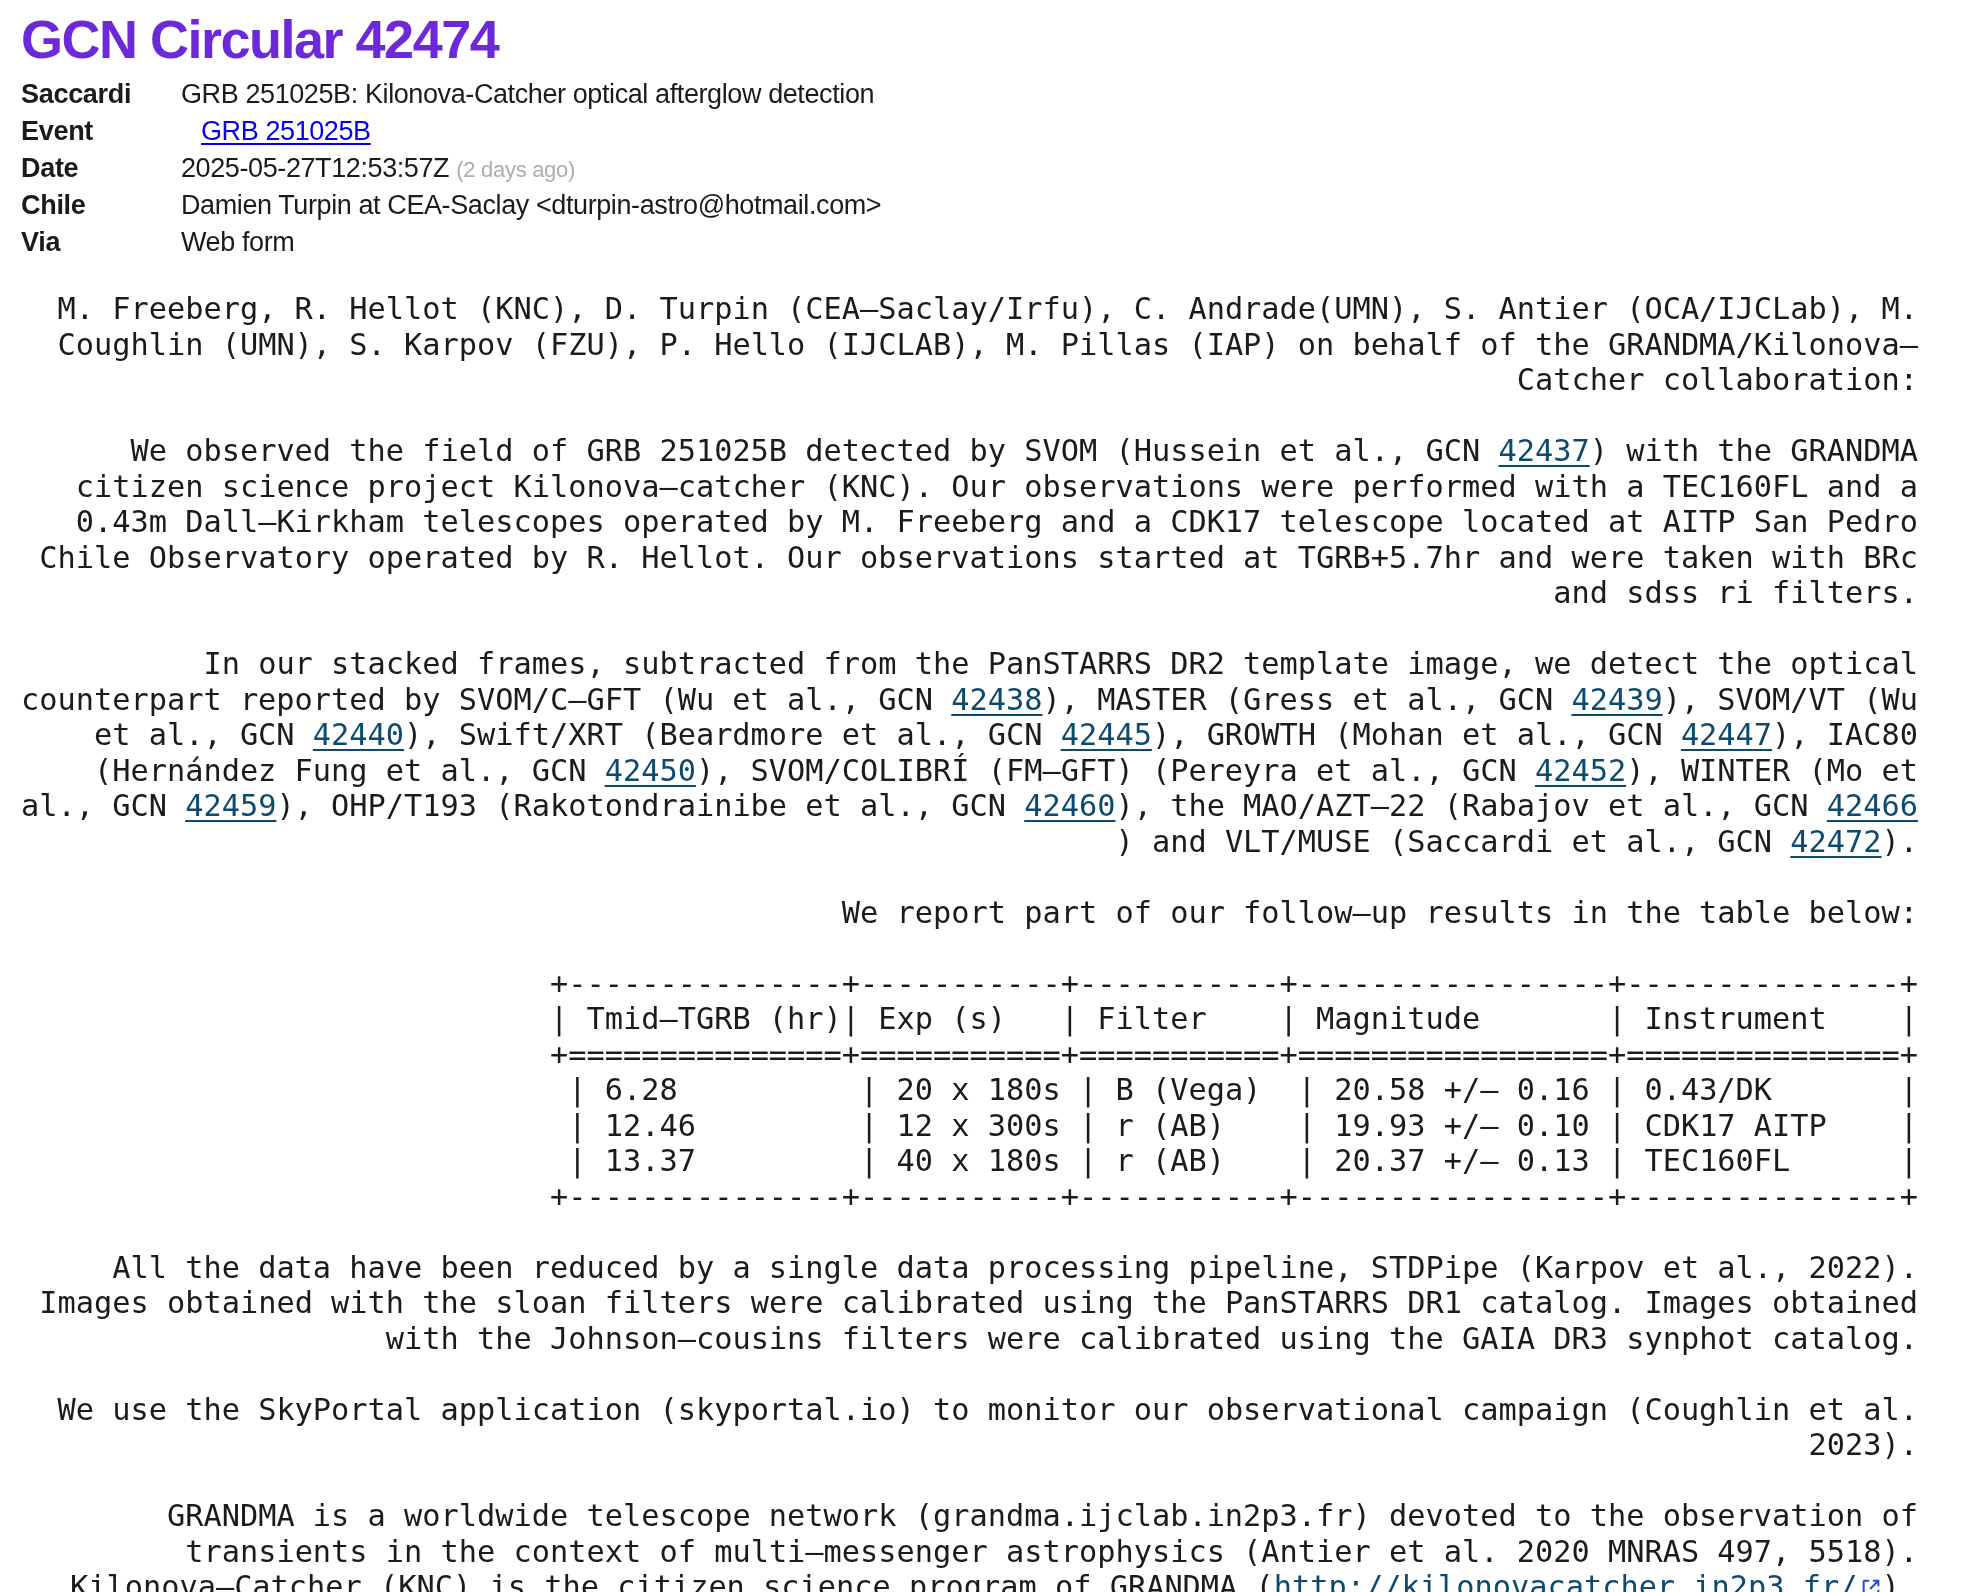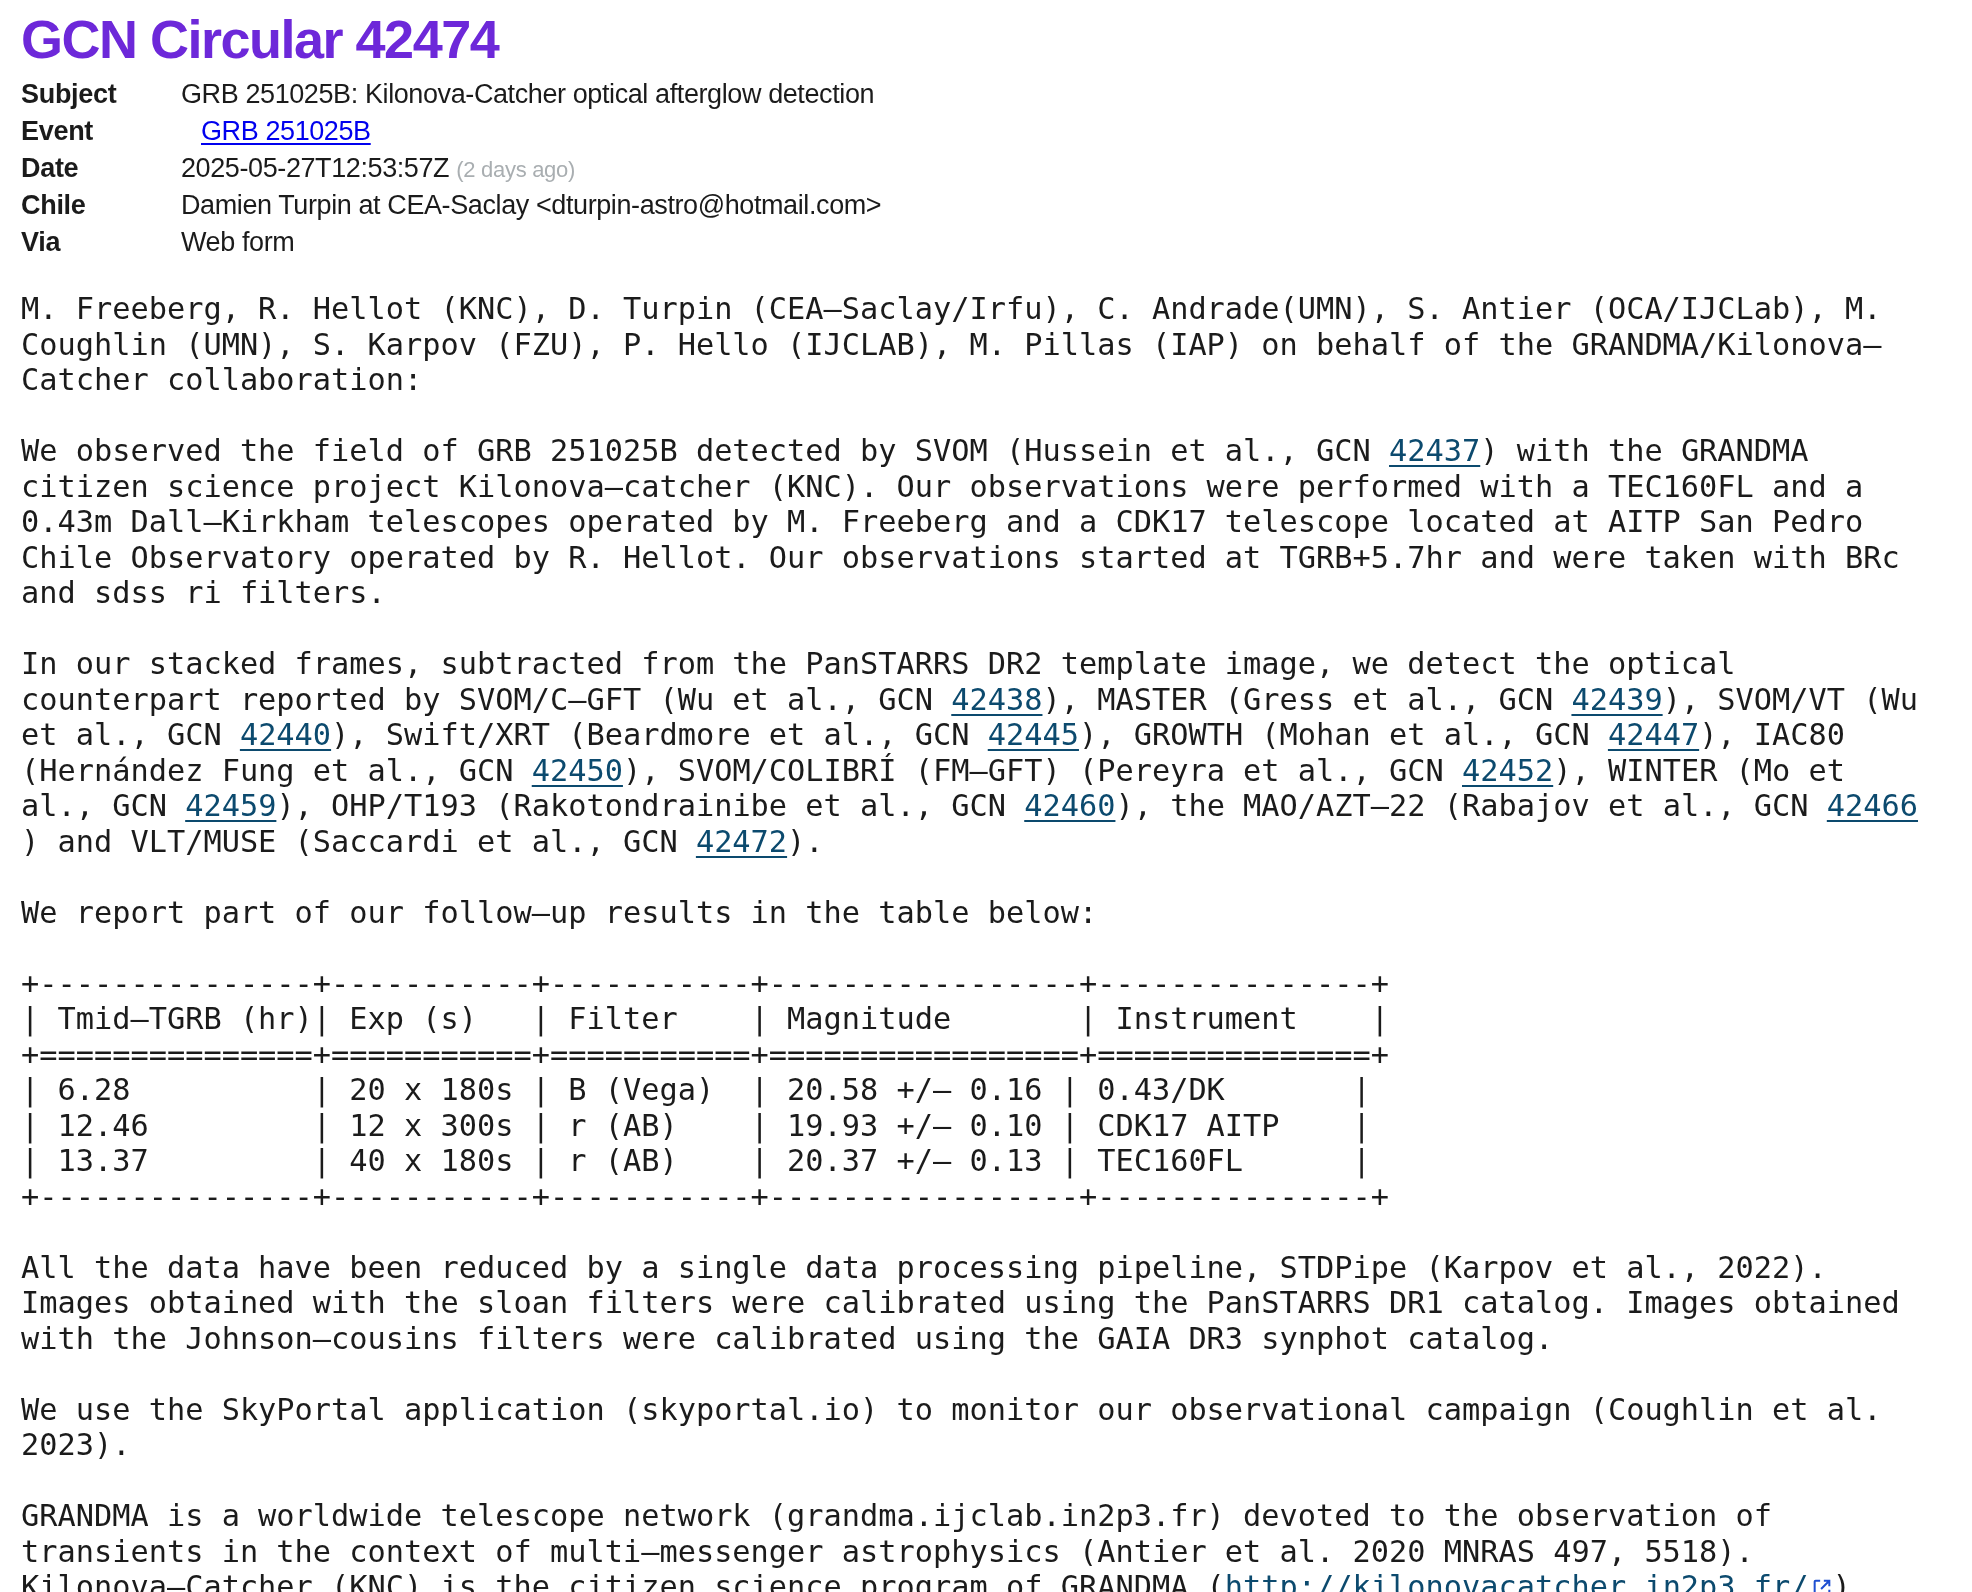--- a/index.html
+++ b/index.html
@@ -19,33 +19,33 @@
   .meta-label { width: 160px; font-weight: bold; letter-spacing: -0.3px; }
   .meta-value { letter-spacing: -0.4px; white-space: nowrap; }
   .meta-value a.event-link { color: #0000ee; text-decoration: underline; text-underline-offset: 3px; margin-left: 20px; }
   .relative-time { color: #a9aeb1; font-size: 22px; letter-spacing: -0.3px; }
   .body-text {
     position: absolute; top: 291px; left: 0;
     font-family: "DejaVu Sans Mono", "Liberation Mono", monospace;
     font-size: 30.3px; line-height: 35.5px; color: #1b1b1b;
     white-space: pre; margin: 0;
   }
-  .line { display: block; height: 35.5px; }
+  .line { display: block; height: 35.5px; text-align: right; }
   .body-text a { color: #0c4a6e; text-decoration: underline; text-underline-offset: 4px; text-decoration-thickness: 2px; }
   .ext-icon { display: inline-block; width: 22px; height: 22px; vertical-align: -2px; margin-left: 2px; }
 </style>
 </head>
 <body>
 
 <div class="page">
   <h1 class="title">GCN Circular 42474</h1>
 
   <div class="meta">
     <div class="meta-row">
-      <span class="meta-label">Subject</span>
+      <span class="meta-label">Saccardi</span>
       <span class="meta-value">GRB 251025B: Kilonova-Catcher optical afterglow detection</span>
     </div>
     <div class="meta-row">
       <span class="meta-label">Event</span>
       <span class="meta-value">
         <a class="event-link" href="#">GRB 251025B</a>
       </span>
     </div>
     <div class="meta-row">
       <span class="meta-label">Date</span>

